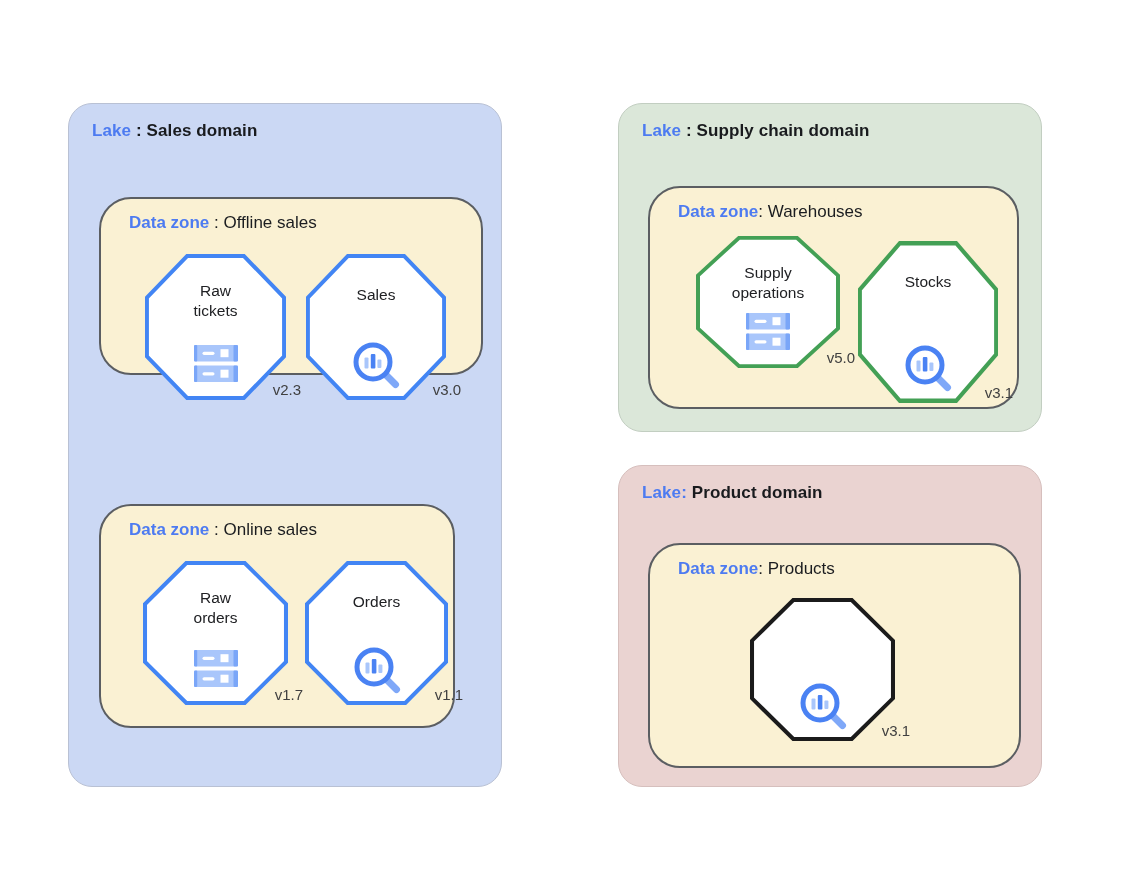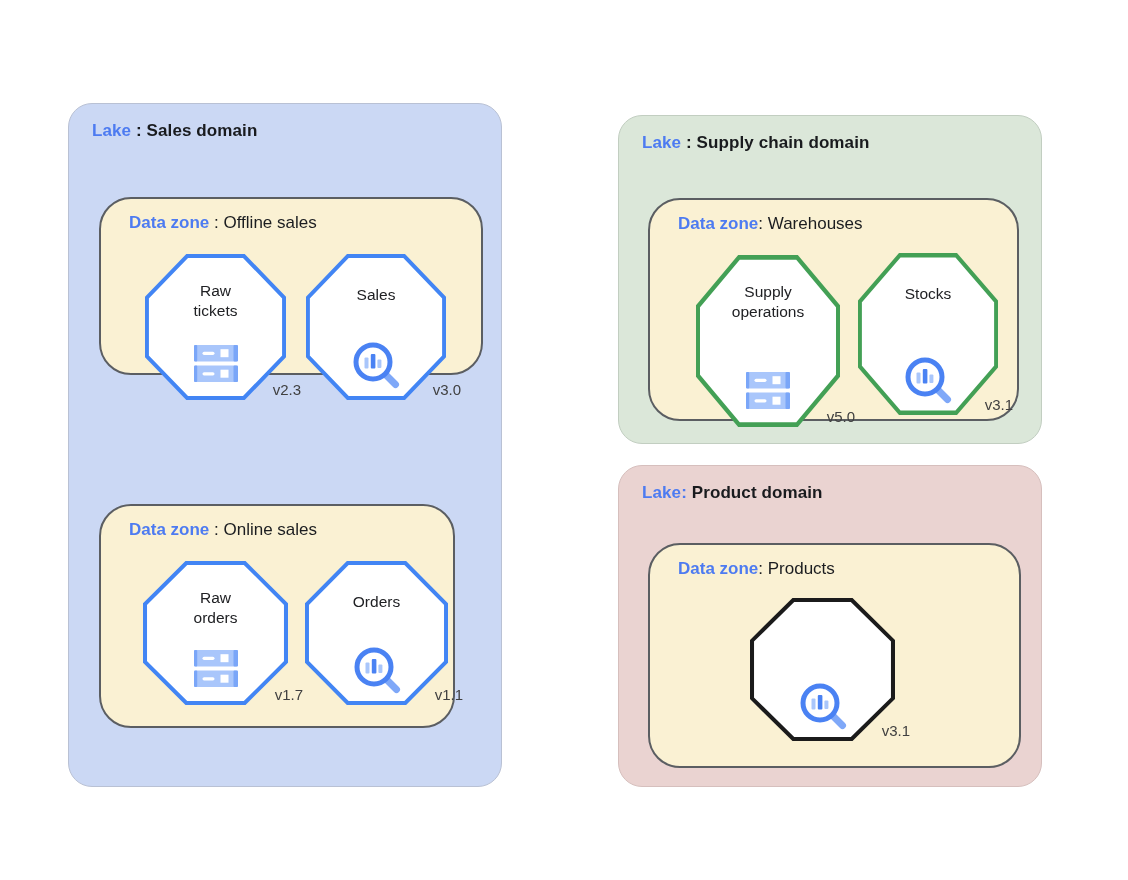--- a/index.html
+++ b/index.html
@@ -2,21 +2,21 @@
 <html><head>
 <meta charset="utf-8">
 <style>
   * { margin:0; padding:0; box-sizing:border-box; }
   html,body { background:#ffffff; }
   body { font-family:"Liberation Sans", sans-serif; }
   #canvas { position:relative; width:1128px; height:880px; background:#ffffff; overflow:hidden; }
 
   .lake { position:absolute; border-radius:24px; border:1px solid rgba(95,99,104,0.30); }
   .lake-blue  { background:#CBD8F4; border-color:#B9C1D4; }
-  .lake-green { background:#DBE7D9; border-color:#C2CEC1;margin-top:12px; }
+  .lake-green { background:#DBE7D9; border-color:#C2CEC1; }
   .lake-pink  { background:#EAD3D1; border-color:#D6BFBD; }
 
   .lake-title { position:absolute; left:23px; top:17px; font-size:17px; font-weight:700; color:#191B1E; letter-spacing:0.1px; white-space:nowrap; }
   .kw { color:#4D7BF1; font-weight:700; }
 
   .zone { position:absolute; background:#FAF1D3; border:2px solid #5B5E62; border-radius:32px; }
   .zone-title { position:absolute; left:28px; top:14px; font-size:17px; font-weight:400; color:#1B1D20; white-space:nowrap; }
 
   .oct { position:absolute; }
   .oct-shape { position:absolute; inset:0; width:100%; height:100%; display:block; }
@@ -135,21 +135,21 @@
       </div>
     </div>
   </div>
 
   <div class="lake lake-green" style="left:618px; top:103px; width:424px; height:329px;">
     <div class="lake-title"><span class="kw">Lake</span><span> : </span><span>Supply chain domain</span></div>
 
     <div class="zone" style="left:29px; top:82px; width:371px; height:223px;">
       <div class="zone-title"><span class="kw">Data zone</span><span>: </span><span>Warehouses</span></div>
 
-      <div class="oct oct-green" style="left:46px; top:55px; width:144px; height:172px;">
+      <div class="oct oct-green" style="left:46px; top:48px; width:144px; height:132px;">
         <svg class="oct-shape" viewBox="0 0 144 144" preserveAspectRatio="none">
           <polygon points="43,2 101,2 142,43 142,101 101,142 43,142 2,101 2,43" fill="#ffffff" stroke-width="4"></polygon>
         </svg>
         <div class="oct-label">Supply
 operations</div>
         <div class="oct-icon srv">
           <svg width="44" height="37" viewBox="0 0 44 37">
             <g>
                 <rect x="0" y="0" width="44" height="16.5" rx="2" fill="#A9C6FB"></rect>
                 <rect x="0" y="0" width="3.2" height="16.5" rx="1" fill="#7AA6F8"></rect>

